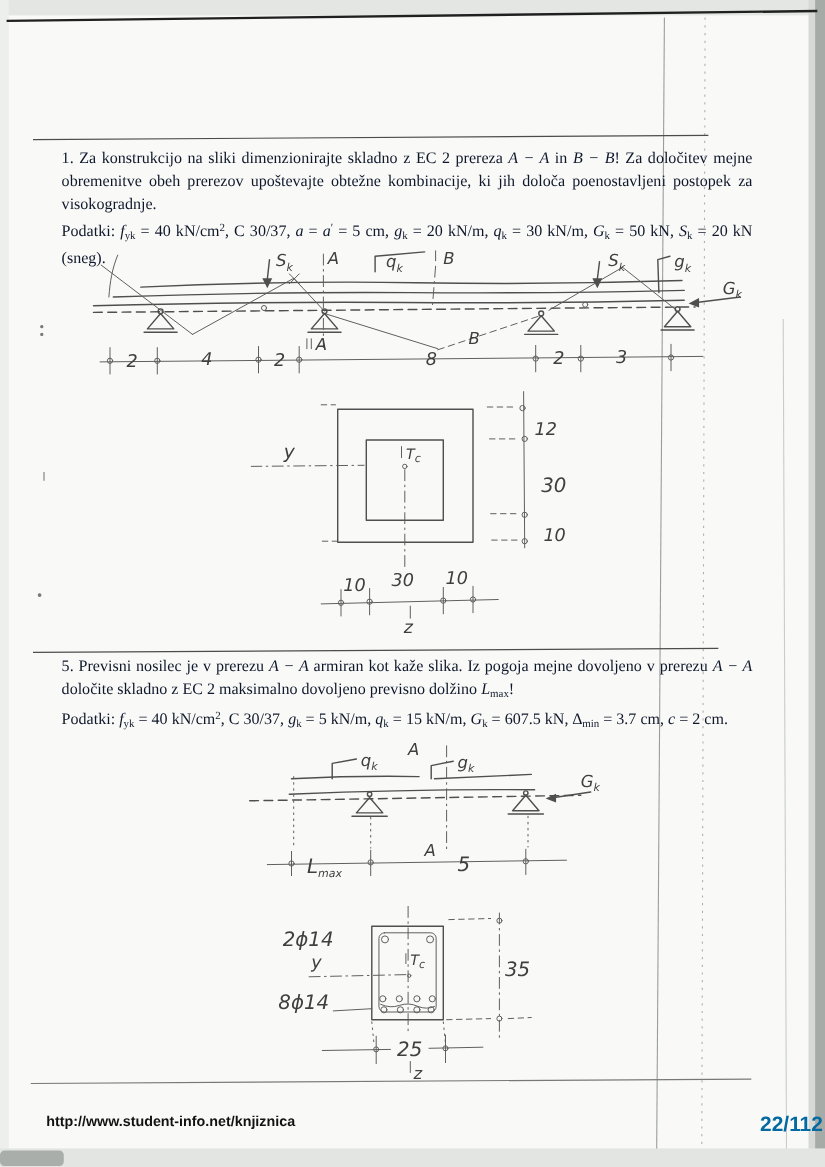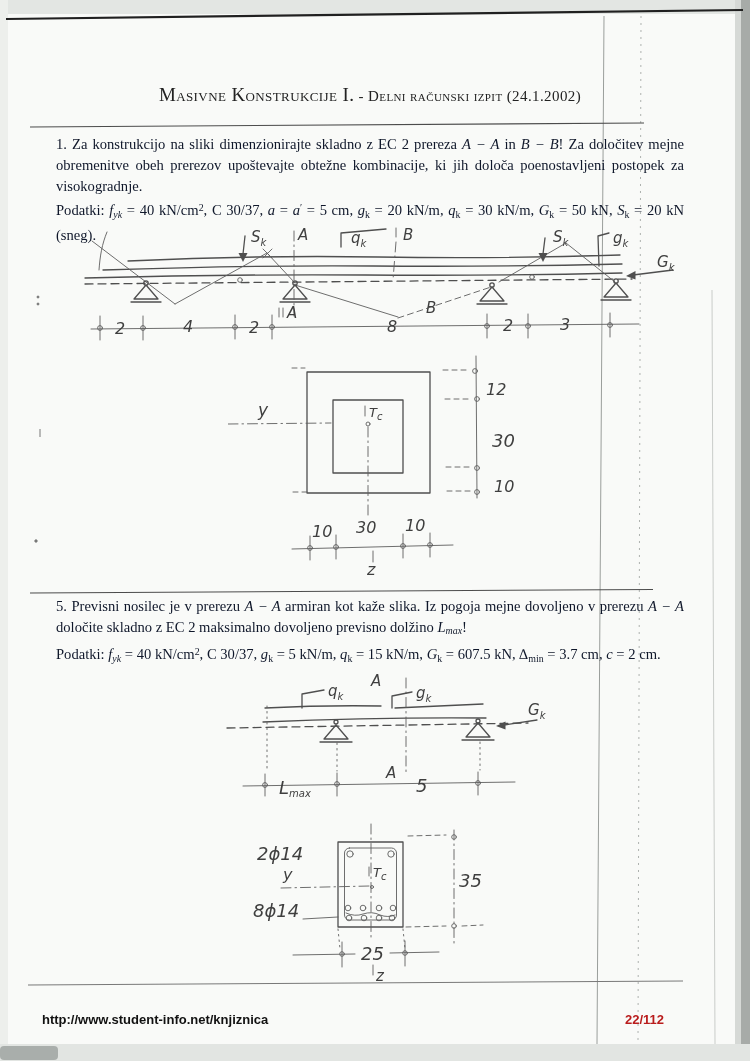--- a/index.html
+++ b/index.html
@@ -8,26 +8,26 @@
   .frame-svg,.diag{position:absolute;left:0;top:0;}
   .title{position:absolute;left:75px;top:84px;width:590px;text-align:center;
          font-variant:small-caps;color:#222;letter-spacing:.4px;white-space:nowrap;}
   .title .t-main{font-size:19px;}
   .title .t-sub{font-size:15px;}
   .para{position:absolute;left:56px;width:628px;font-size:14.6px;line-height:21px;
         text-align:justify;color:#0f172a;}
   .para p{margin:0;}
   .seg-i{font-style:italic;}
   .seg-sub{font-size:68%;vertical-align:-0.25em;}
-  .seg-isub{font-style:italic;font-size:68%;vertical-align:-0.25em;}
+  .seg-isub{font-size:68%;vertical-align:-0.25em;}
   .seg-sup{font-size:68%;vertical-align:0.45em;}
   .footer-url{position:absolute;left:42px;top:1012px;font-family:"Liberation Sans",sans-serif;
               font-weight:bold;font-size:13px;color:#111;}
-  .footer-page{position:absolute;left:625px;top:1012px;font-family:"Liberation Sans",sans-serif;
-              font-weight:bold;font-size:13px;color:#b91c1c;}
+  .footer-page{position:absolute;left:691px;top:1012px;font-family:"Liberation Sans",sans-serif;
+              font-weight:bold;font-size:19px;color:#0369a1;}
   
   .pen{stroke:#4f4f4f;fill:none;stroke-width:1.3;stroke-linecap:round;stroke-linejoin:round;}
   .pen-thin{stroke:#5d5d5d;fill:none;stroke-width:.9;stroke-linecap:round;}
   .dash{stroke-dasharray:8 5;}
   .dashdot{stroke-dasharray:10 4 1.5 4;}
   .dot{stroke-dasharray:1.5 4;}
   .hw{fill:#3f3f3f;font-family:"DejaVu Sans",sans-serif;font-style:italic;font-size:15px;}
   .hw-sub{font-size:10px;}
   .hw-dim{font-size:16px;}
   .hw-big{font-size:18px;}
@@ -52,23 +52,20 @@
     <line x1="30" y1="593" x2="653" y2="589.5" stroke="#4c4c4c" stroke-width="1.1"></line>
     <line x1="28" y1="985" x2="683" y2="981" stroke="#787878" stroke-width="1"></line>
     <g stroke="#787878" fill="#787878">
       <circle cx="38" cy="297" r="1"></circle>
         <circle cx="38" cy="304" r="1"></circle>
       <line x1="40" y1="429" x2="40" y2="437" stroke-width="1"></line>
       <circle cx="36" cy="541" r="1.2"></circle>
     </g>
   </svg>
 
-  <div class="title">
-    <span class="t-main">Masivne Konstrukcije I.</span><span class="t-sub"> - Delni računski izpit (24.1.2002)</span>
-  </div>
 
   <div class="para" style="top:134px;">
     <p><span>1. Za konstrukcijo na sliki dimenzionirajte skladno z EC 2 prereza </span><span class="seg-i">A − A</span><span> in </span><span class="seg-i">B − B</span><span>! Za določitev mejne obremenitve obeh prerezov upoštevajte obtežne kombinacije, ki jih določa poenostavljeni postopek za visokogradnje.</span></p>
     <p><span>Podatki: </span><span class="seg-i">f</span><span class="seg-isub">yk</span><span> = 40 kN/cm</span><span class="seg-sup">2</span><span>, C 30/37, </span><span class="seg-i">a</span><span> = </span><span class="seg-i">a</span><span class="seg-sup">′</span><span> = 5 cm, </span><span class="seg-i">g</span><span class="seg-sub">k</span><span> = 20 kN/m, </span><span class="seg-i">q</span><span class="seg-sub">k</span><span> = 30 kN/m, </span><span class="seg-i">G</span><span class="seg-sub">k</span><span> = 50 kN, </span><span class="seg-i">S</span><span class="seg-sub">k</span><span> = 20 kN (sneg).</span></p>
   </div>
 
   <svg class="diag" style="left:83px;top:216px;" width="615" height="134" viewBox="0 0 615 134">
     <g>
       <path class="pen" d="M45,45 q130,-6 250,-4 t242,-2"></path>
       <path class="pen" d="M20,54 q150,-5 270,-4 t249,-2"></path>

